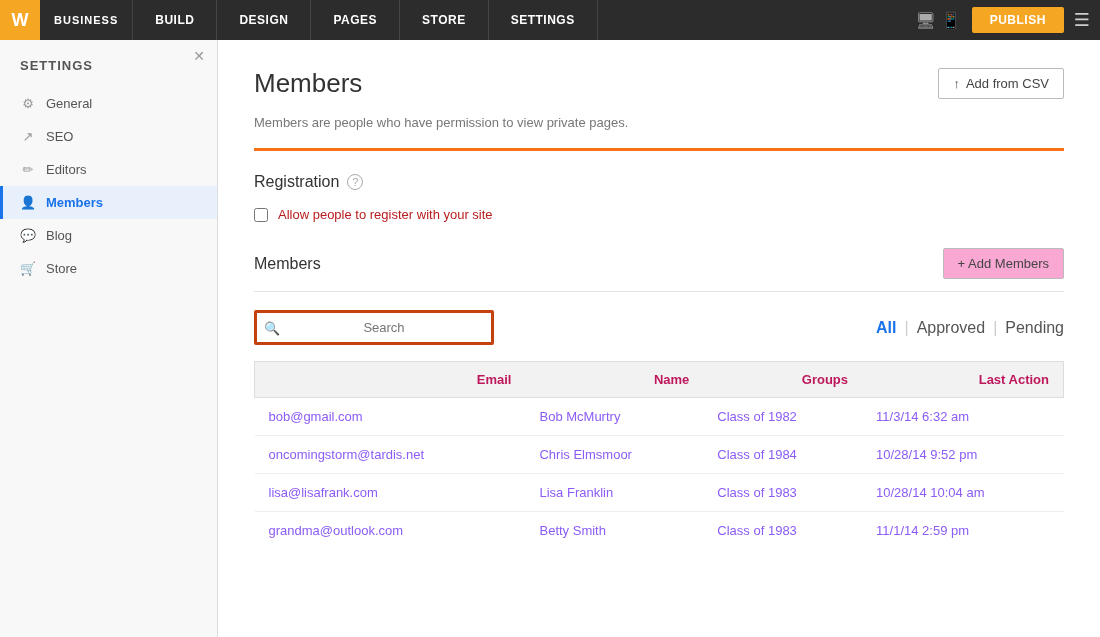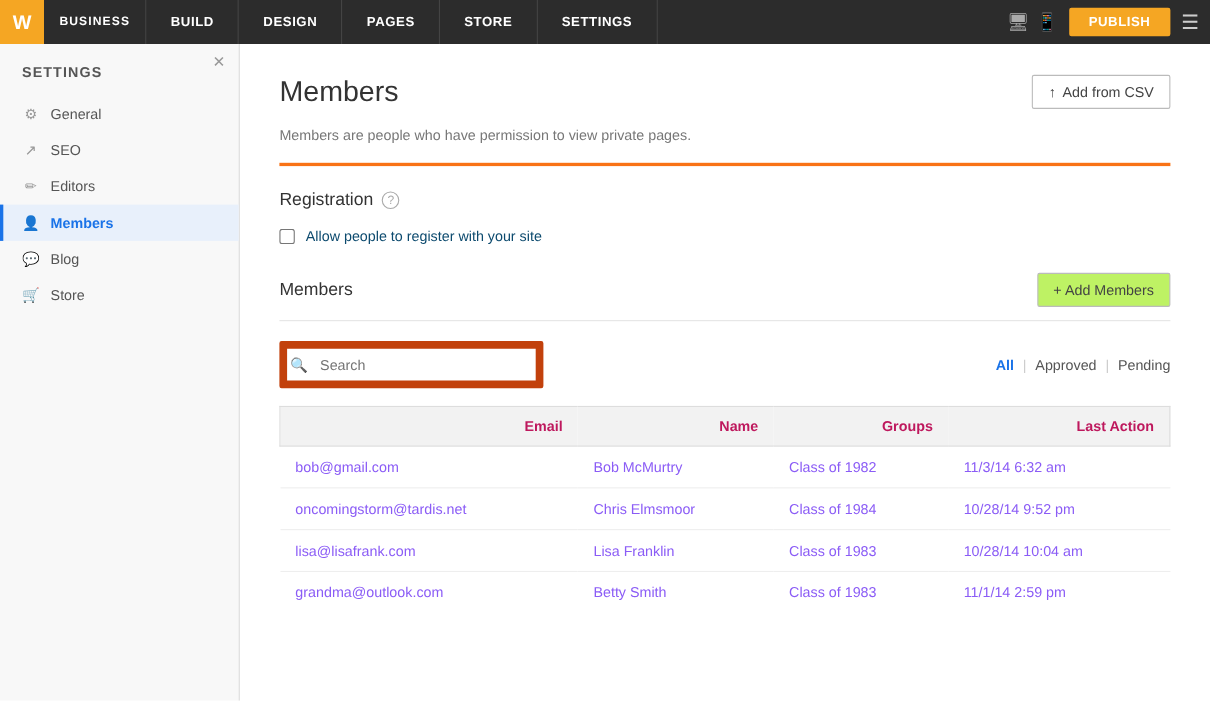--- a/index.html
+++ b/index.html
@@ -176,42 +176,42 @@
       font-size: 11px;
       cursor: pointer;
     }
     .checkbox-row {
       display: flex;
       align-items: center;
       gap: 10px;
       margin-bottom: 26px;
     }
     .checkbox-row input[type="checkbox"] { width: 14px; height: 14px; }
-    .checkbox-label { font-size: 13px; color: #0c4a6e; }
+    .checkbox-label { font-size: 13px; color: #b91c1c; }
 
     
     .members-section-header {
       display: flex;
       align-items: center;
       justify-content: space-between;
       margin-bottom: 18px;
       padding-bottom: 12px;
       border-bottom: 1px solid #e5e5e5;
     }
     .members-section-title {
       font-size: 16px;
       font-weight: 500;
       color: #333;
     }
     .btn-add-members {
       display: flex;
       align-items: center;
       gap: 6px;
       border: 1px solid #bbb;
-      background: #bef264;
+      background: #f9a8d4;
       color: #444;
       font-size: 13px;
       padding: 7px 14px;
       cursor: pointer;
       border-radius: 2px;
     }
 
     
     .search-filter-row {
       display: flex;
@@ -226,31 +226,32 @@
     .search-icon-inner {
       position: absolute;
       left: 10px; top: 50%;
       transform: translateY(-50%);
       color: #aaa;
       font-size: 13px;
     }
     .search-input {
       width: 100%;
       padding: 7px 10px 7px 30px;
-      border: 7px solid #c2410c;
+      border: 3px solid #c2410c;
       border-radius: 2px;
       font-size: 13px;
       color: #333;
       outline: none;
+      text-align: center;
     }
     .filter-links {
       display: flex;
       align-items: center;
       gap: 8px;
-      font-size: 13px;
+      font-size: 16px;
       color: #555;
     }
     .filter-link {
       cursor: pointer;
       color: #555;
     }
     .filter-link.active { color: #1a73e8; font-weight: 600; }
     .filter-sep { color: #ccc; }
 
     

